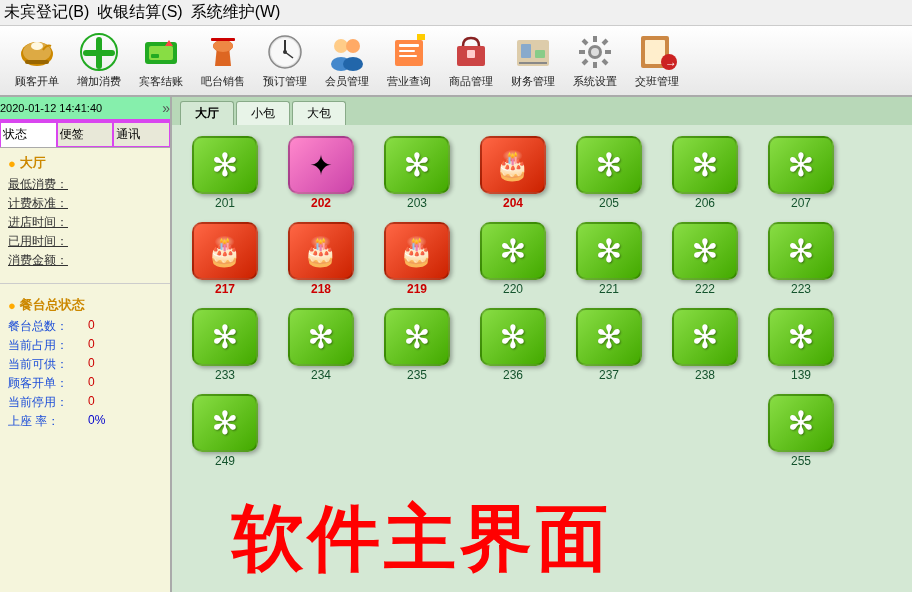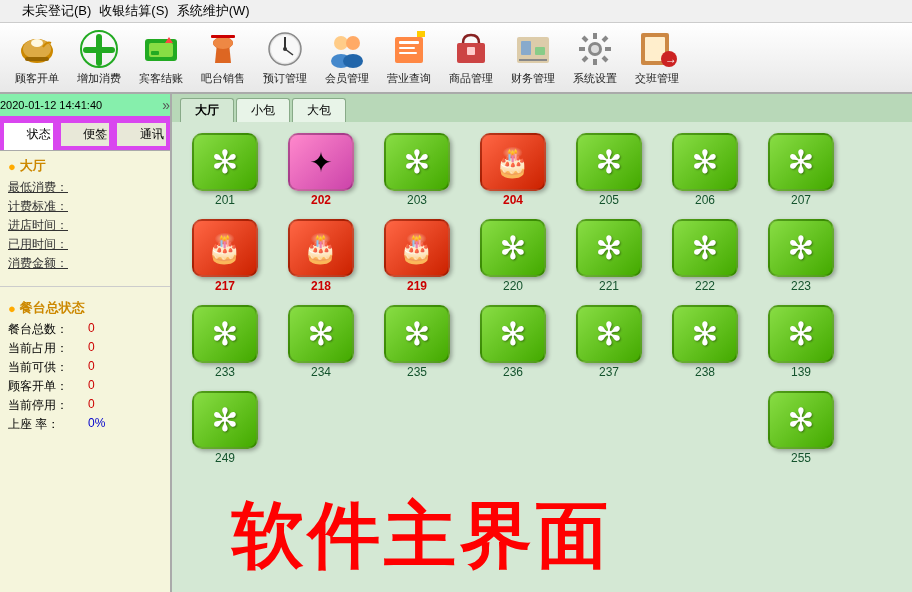--- a/index.html
+++ b/index.html
@@ -1,46 +1,46 @@
 <!DOCTYPE html>
 <html><head>
   <meta charset="utf-8">
   <style>
     * { margin: 0; padding: 0; box-sizing: border-box; }
     body { width: 912px; height: 592px; overflow: hidden; font-family: 'SimSun', 'Microsoft YaHei', sans-serif; font-size: 12px; background: #d4e8d4; }
 
     
-    #menubar { background: #f0f0f0; border-bottom: 1px solid #ccc; padding: 2px 22px; display: flex; gap: 8px; font-size: 13px; }
+    #menubar { background: #f0f0f0; border-bottom: 1px solid #ccc; padding: 2px 4px; display: flex; gap: 8px; font-size: 16px; }
     #menubar span { cursor: pointer; }
 
     
     #toolbar { background: linear-gradient(to bottom, #ffffff, #e8e8e8); border-bottom: 2px solid #aaa; display: flex; align-items: center; padding: 4px 8px; gap: 4px; }
     .tool-btn { display: flex; flex-direction: column; align-items: center; cursor: pointer; padding: 2px 6px; min-width: 58px; }
     .tool-icon { width: 40px; height: 40px; display: flex; align-items: center; justify-content: center; font-size: 28px; }
     .tool-label { font-size: 11px; color: #222; margin-top: 2px; }
 
     
     #main { display: flex; height: calc(592px - 82px); }
 
     
     #left-panel { width: 172px; background: #f5f5dc; border-right: 2px solid #aaa; flex-shrink: 0; }
     #datetime { background: #86efac; padding: 3px 0; font-size: 11px; border-bottom: 3px solid #d946ef; display: flex; justify-content: space-between; align-items: center; }
     #datetime .arrow { cursor: pointer; font-size: 14px; color: #555; }
     #tabs-area { display: flex; border-bottom: 1px solid #aaa; }
-    .left-tab { flex: 1; text-align: right; padding: 3px 2px; cursor: pointer; font-size: 12px; border: 4px solid #d946ef; background: #e8e8d8; }
+    .left-tab { flex: 1; text-align: left; padding: 3px 2px; cursor: pointer; font-size: 12px; border: 1px solid #d946ef; background: #e8e8d8; }
     .left-tab.active { background: #fff; border-bottom: none; }
     #section-hall { padding: 6px 8px; }
     .section-title { color: #cc8800; font-weight: bold; font-size: 13px; margin-bottom: 4px; display: flex; align-items: center; gap: 4px; }
     .info-row { display: flex; margin-bottom: 2px; font-size: 12px; }
     .info-label { color: #333; width: 70px; text-decoration: underline; }
     .info-value { color: #333; }
     .divider { border-top: 1px solid #ccc; margin: 6px 0; }
     #section-status { padding: 6px 8px; }
     .status-row { display: flex; margin-bottom: 2px; font-size: 12px; }
-    .status-label { color: #000000; width: 80px; }
+    .status-label { color: #1d4ed8; width: 80px; }
     .status-value { color: #cc0000; }
     .status-value-blue { color: #0000cc; }
 
     
     #right-content { flex: 1; background: #d4e8d4; overflow: hidden; display: flex; flex-direction: column; }
 
     
     #area-tabs { display: flex; background: #b8d8b8; padding: 4px 8px 0 8px; gap: 2px; }
     .area-tab { padding: 3px 14px; background: #e8f4e8; border: 1px solid #88aa88; border-bottom: none; cursor: pointer; font-size: 12px; border-radius: 3px 3px 0 0; }
     .area-tab.active { background: #d4e8d4; font-weight: bold; }

